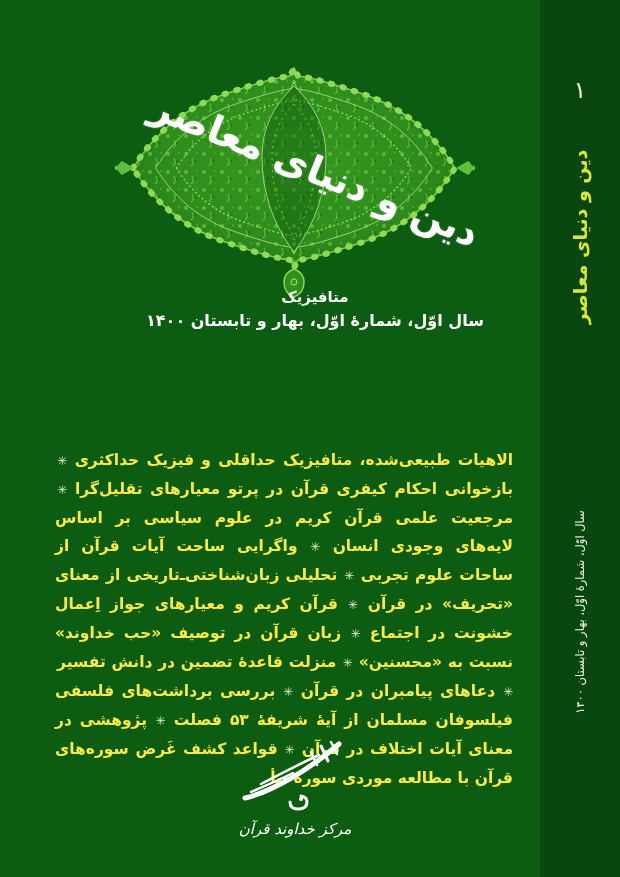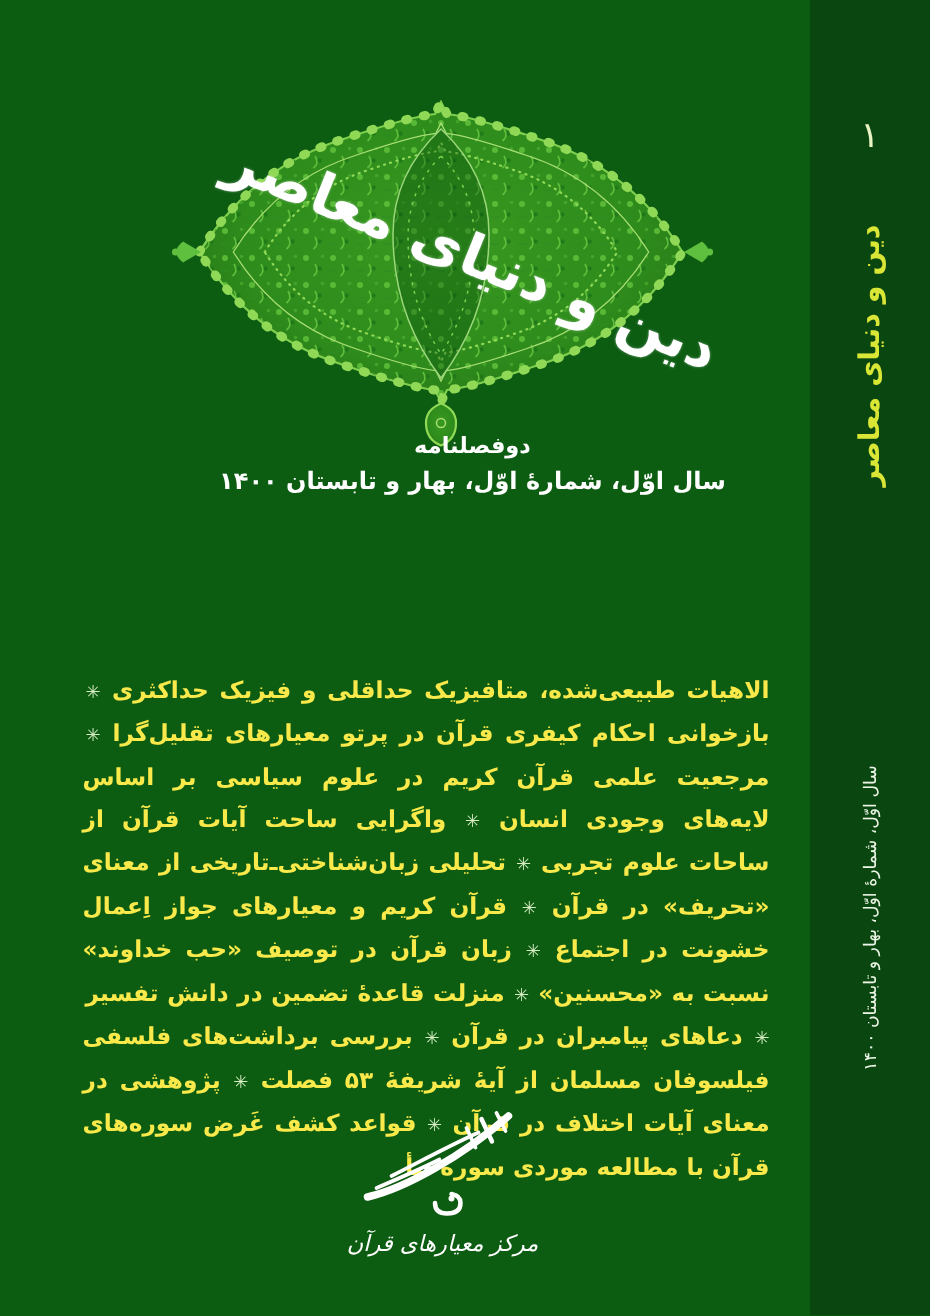--- a/index.html
+++ b/index.html
@@ -157,41 +157,41 @@
     <circle cx="363" cy="108" r="2.4" fill="#5FBF3E"></circle>
 
     <path d="M 184 202 L 184 209" stroke="#8FD957" stroke-width="2"></path>
     <path d="M 184 209 q 10 4 10 13 q 0 11 -10 15 q -10 -4 -10 -15 q 0 -9 10 -13 Z" fill="url(#glow)" stroke="#8FD957" stroke-width="1.5"></path>
     <circle cx="184" cy="222" r="3" fill="none" stroke="#A8DF74" stroke-width="1"></circle>
   </svg>
 
   <div class="calligraphy" dir="rtl">دین و دنیای معاصر</div>
 
   <div class="subtitle-block">
-    <div class="type-label" dir="rtl">دوفصلنامه</div>
+    <div class="type-label" dir="rtl">متافیزیک</div>
     <div class="issue-line" dir="rtl">سال اوّل، شمارهٔ اوّل، بهار و تابستان ۱۴۰۰</div>
   </div>
 
   <p class="articles" dir="rtl"><span>الاهیات طبیعی‌شده، متافیزیک حداقلی و فیزیک حداکثری</span><span class="sep"> ✳ </span><span>بازخوانی احکام کیفری قرآن در پرتو معیارهای تقلیل‌گرا</span><span class="sep"> ✳ </span><span>مرجعیت علمی قرآن کریم در علوم سیاسی بر اساس لایه‌های وجودی انسان</span><span class="sep"> ✳ </span><span>واگرایی ساحت آیات قرآن از ساحات علوم تجربی</span><span class="sep"> ✳ </span><span>تحلیلی زبان‌شناختی‌ـ‌تاریخی از معنای «تحریف» در قرآن</span><span class="sep"> ✳ </span><span>قرآن کریم و معیارهای جواز اِعمال خشونت در اجتماع</span><span class="sep"> ✳ </span><span>زبان قرآن در توصیف «حب خداوند» نسبت به «محسنین»</span><span class="sep"> ✳ </span><span>منزلت قاعدهٔ تضمین در دانش تفسیر</span><span class="sep"> ✳ </span><span>دعاهای پیامبران در قرآن</span><span class="sep"> ✳ </span><span>بررسی برداشت‌های فلسفی فیلسوفان مسلمان از آیهٔ شریفهٔ ۵۳ فصلت</span><span class="sep"> ✳ </span><span>پژوهشی در معنای آیات اختلاف در قرآن</span><span class="sep"> ✳ </span><span>قواعد کشف غَرض سوره‌های قرآن با مطالعه موردی سورهٔ نبأ</span></p>
 
   <svg class="publisher-logo" viewBox="0 0 120 78" xmlns="http://www.w3.org/2000/svg" title="دانشگاه مفید">
     <g stroke="#FFFFFF" fill="none" stroke-linecap="round">
       <path d="M 10 60 C 36 54 74 32 104 6" stroke-width="5"></path>
       <path d="M 26 46 C 44 37 62 27 84 17" stroke-width="2.5"></path>
       <path d="M 16 54 C 30 48 44 42 58 35" stroke-width="2.5"></path>
       <path d="M 86 8 l 7 15" stroke-width="3"></path>
       <path d="M 96 4 l 6 12" stroke-width="2.5"></path>
       <path d="M 76 14 l 6 13" stroke-width="2.5"></path>
       <path d="M 66 58 q 6 1 6 6 q 0 7 -9 7 q -8 0 -8 -7" stroke-width="3"></path>
     </g>
     <circle cx="50" cy="41" r="2.2" fill="#FFFFFF"></circle>
     <circle cx="66" cy="61" r="2" fill="#FFFFFF"></circle>
   </svg>
 
-  <div class="publisher-name" dir="rtl">مرکز معیارهای قرآن</div>
+  <div class="publisher-name" dir="rtl">مرکز خداوند قرآن</div>
 
   <div class="spine">
     <div class="spine-number">۱</div>
     <div class="rot-wrap wrap-title">
       <div class="rot spine-title">دین و دنیای معاصر</div>
     </div>
     <div class="rot-wrap wrap-issue">
       <div class="rot spine-issue">سال اوّل، شمارهٔ اوّل، بهار و تابستان ۱۴۰۰</div>
     </div>
   </div>

